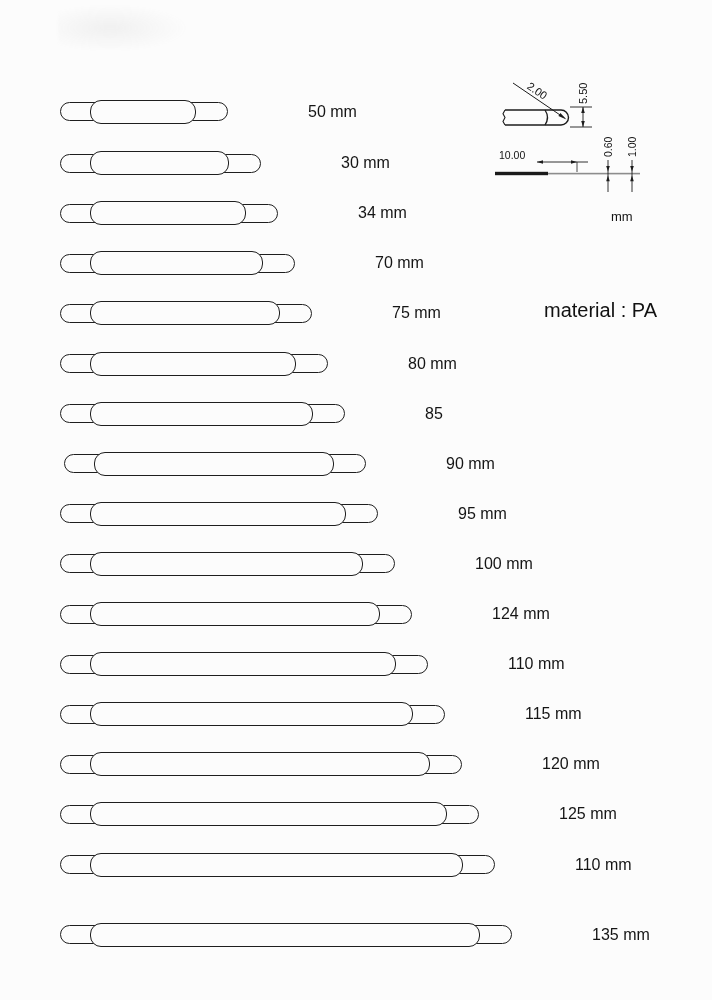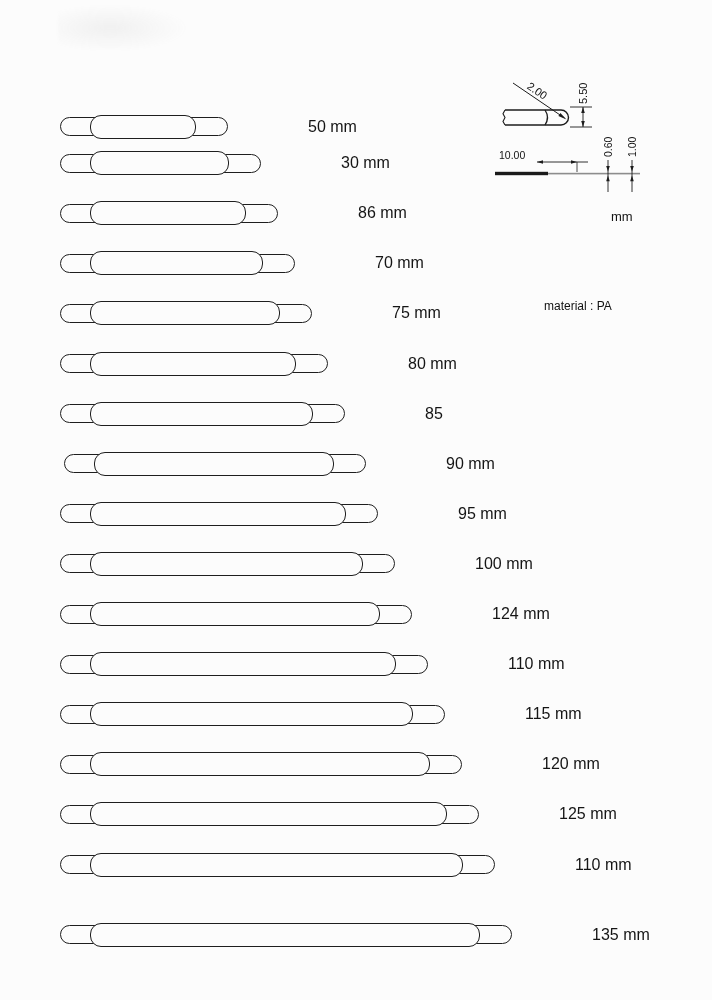--- a/index.html
+++ b/index.html
@@ -28,52 +28,52 @@
     border:1.8px solid #1e1e1e;border-radius:11px;
     background:#fcfcfc;
   }
   .rod-label{
     position:absolute;left:calc(100% + 80px);top:50%;
     transform:translateY(-50%);
     font-size:16px;white-space:nowrap;color:#151515;
   }
   .material-note{
     position:absolute;left:544px;top:299px;
-    font-size:12px;color:#111;white-space:nowrap;
+    font-size:20px;color:#111;white-space:nowrap;
   }
   svg.detail{position:absolute;left:488px;top:75px;}
   svg.detail text{font-family:"Liberation Sans",sans-serif;fill:#141414;}
 </style>
 </head>
 <body>
 
 <div class="page">
 
   <div class="smudge"></div>
 
   <div id="rod-layer">
-    <div class="rod" style="left: 60px; top: 117px; width: 168px;">
+    <div class="rod" style="left: 60px; top: 102px; width: 168px;">
       <div class="rod-outer">
         <div class="rod-inner"></div>
       </div>
       <span class="rod-label">50 mm</span>
     </div>
 
     <div class="rod" style="left: 60px; top: 153.6px; width: 201px;">
       <div class="rod-outer">
         <div class="rod-inner"></div>
       </div>
       <span class="rod-label">30 mm</span>
     </div>
 
     <div class="rod" style="left: 60px; top: 203.7px; width: 218px;">
       <div class="rod-outer">
         <div class="rod-inner"></div>
       </div>
-      <span class="rod-label">86 mm</span>
+      <span class="rod-label">34 mm</span>
     </div>
 
     <div class="rod" style="left: 60px; top: 253.8px; width: 235px;">
       <div class="rod-outer">
         <div class="rod-inner"></div>
       </div>
       <span class="rod-label">70 mm</span>
     </div>
 
     <div class="rod" style="left: 60px; top: 303.9px; width: 252px;">

